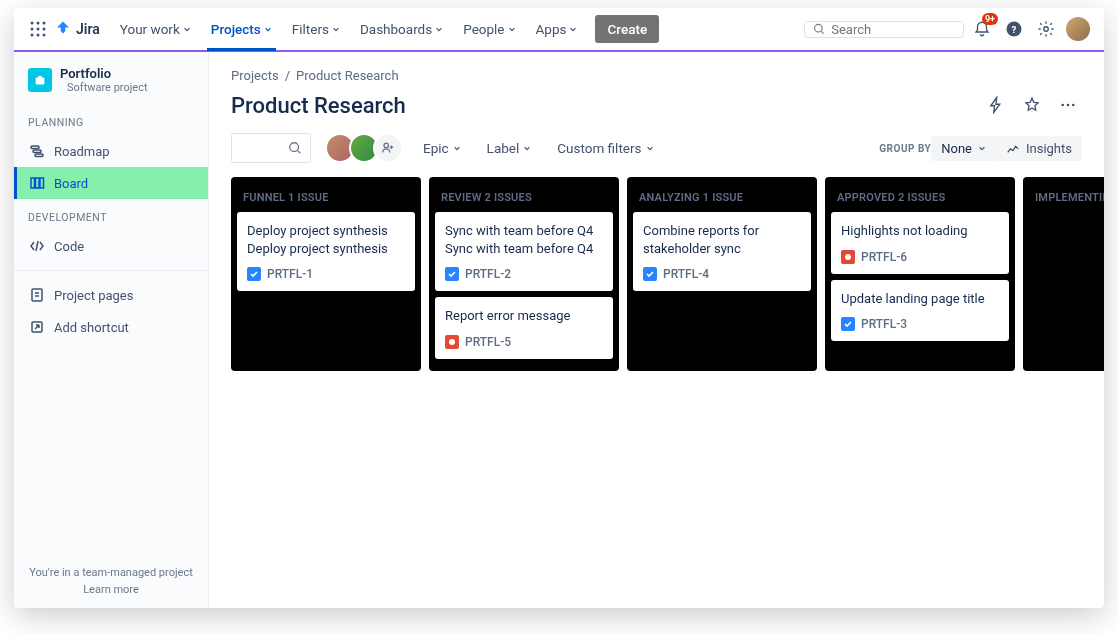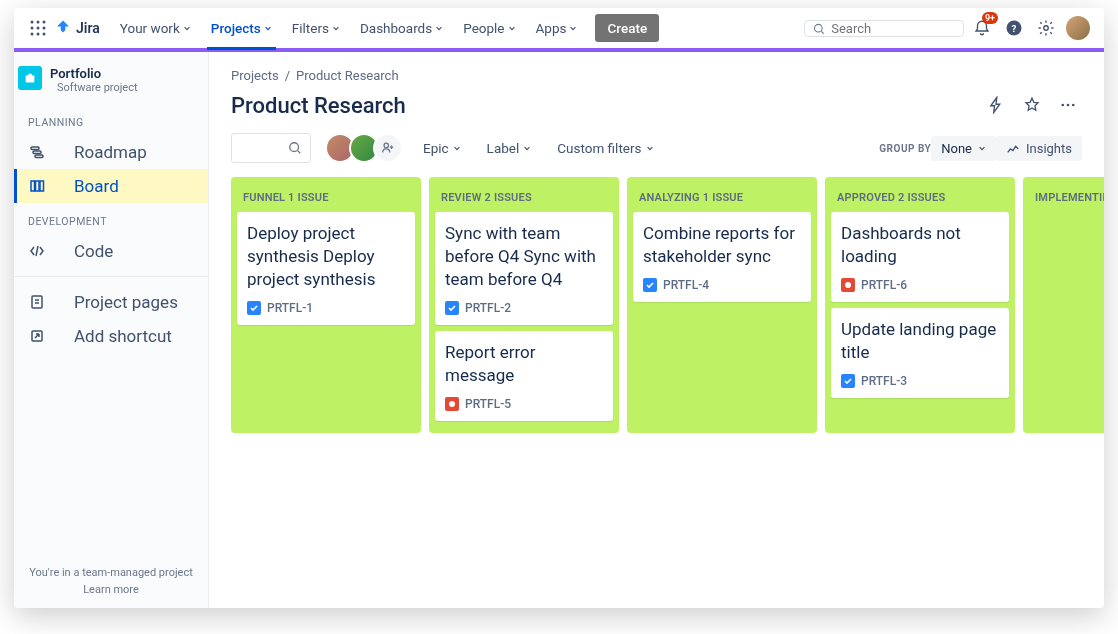--- a/index.html
+++ b/index.html
@@ -1,44 +1,44 @@
 <!DOCTYPE html>
 <html><head>
   <meta charset="utf-8">
   <style>
     * { margin:0; padding:0; box-sizing:border-box; font-family:-apple-system,BlinkMacSystemFont,"Segoe UI",Roboto,sans-serif; }
     body { background:#fff; width:1118px; height:634px; overflow:hidden; }
     .shell { width:1090px; height:600px; margin:8px auto; border-radius:4px; box-shadow:0 8px 30px rgba(0,0,0,0.2); display:flex; flex-direction:column; background:#fff; overflow:hidden; }
 
     
-    .topnav { height:44px; border-bottom:4px solid #8b5cf6; display:flex; align-items:center; padding:0 12px; gap:4px; }
+    .topnav { height:44px; border-bottom:2px solid #8b5cf6; display:flex; align-items:center; padding:0 12px; gap:4px; }
     .topnav .app-switcher { width:24px; height:24px; display:flex; align-items:center; justify-content:center; cursor:pointer; }
     .topnav .logo { display:flex; align-items:center; gap:4px; font-weight:600; color:#253858; font-size:14px; margin-right:8px; }
     .nav-item { display:flex; align-items:center; gap:3px; padding:6px 8px; font-size:13.5px; color:#42526E; cursor:pointer; border-radius:3px; }
     .nav-item.active { color:#0052CC; font-weight:500; position:relative; }
     .nav-item.active::after { content:""; position:absolute; bottom:-8px; left:4px; right:4px; height:3px; background:#0052CC; }
     .chev { width:8px; height:8px; }
     .create-btn { margin-left:6px; background:#737373; color:#fff; border:none; padding:6px 12px; border-radius:3px; font-size:13.5px; font-weight:500; cursor:pointer; }
     .spacer { flex:1; }
-    .search-box { display:flex; align-items:flex-end; border:1px solid #DFE1E6; border-radius:4px; padding:0 8px; gap:6px; width:160px;margin-left:7px; }
+    .search-box { display:flex; align-items:flex-start; border:1px solid #DFE1E6; border-radius:4px; padding:0 8px; gap:6px; width:160px;margin-left:7px; }
     .search-box input { border:none; outline:none; font-size:13px; color:#5E6C84; width:100%; background:transparent; }
     .topnav .icon-btn { width:28px; height:28px; display:flex; align-items:center; justify-content:center; cursor:pointer; border-radius:50%; position:relative; }
     .badge { position:absolute; top:-2px; right:-2px; background:#DE350B; color:#fff; border-radius:8px; font-size:9px; font-weight:600; padding:1px 3px; line-height:10px; }
     .avatar-img { width:24px; height:24px; border-radius:50%; background:linear-gradient(135deg,#d4a574,#8b6f47); }
 
     
     .body { flex:1; display:flex; overflow:hidden; }
     .sidebar { width:195px; border-right:1px solid #EBECF0; background:#FAFBFC; display:flex; flex-direction:column; padding-top:14px; }
-    .proj-head { display:flex; align-items:flex-start; gap:8px; padding:0 14px 10px 4px; }
+    .proj-head { display:flex; align-items:center; gap:8px; padding:0 14px 10px 14px; }
     .proj-icon { width:24px; height:24px; border-radius:3px; background:#00C7E6; display:flex; align-items:center; justify-content:center; font-size:12px; }
     .proj-name { font-size:13px; font-weight:600; color:#172B4D; }
     .proj-sub { font-size:11px; color:#6B778C;margin-left:7px; }
     .sect-head { font-size:10.5px; font-weight:400; color:#6B778C; letter-spacing:0.5px; padding:12px 14px 6px; text-transform:uppercase; }
-    .side-item { display:flex; align-items:center; gap:28px; padding:7px 14px; font-size:17px; color:#42526E; cursor:pointer; position:relative; }
-    .side-item.active { background:#fef9c3; color:#0052CC; }
+    .side-item { display:flex; align-items:center; gap:8px; padding:7px 14px; font-size:13px; color:#42526E; cursor:pointer; position:relative; }
+    .side-item.active { background:#86efac; color:#0052CC; }
     .side-item.active::before { content:""; position:absolute; left:0; top:0; bottom:0; width:3px; background:#0052CC; }
     .side-icon { width:18px; height:18px; display:flex; align-items:center; justify-content:center; }
     .side-divider { height:1px; background:#EBECF0; margin:8px 0; }
     .side-foot { margin-top:auto; text-align:center; padding:10px 14px 12px; }
     .side-foot .info { font-size:11px; color:#6B778C; }
     .side-foot .learn { font-size:11px; color:#6B778C; margin-top:4px; cursor:pointer; }
 
     
     .main { flex:1; padding:16px 22px 0; overflow-x:auto; }
     .crumb { display:flex; gap:6px; font-size:13px; color:#5E6C84; margin-bottom:8px; }
@@ -55,24 +55,24 @@
     .avatars .a:first-child { margin-left:0; background:linear-gradient(135deg,#c48b6a,#a66); }
     .avatars .a:nth-child(2) { background:linear-gradient(135deg,#6a4,#384); }
     .avatars .add { background:#F4F5F7; display:flex; align-items:center; justify-content:center; color:#6B778C; font-size:14px; }
     .filter-item { display:flex; align-items:center; gap:4px; font-size:13.5px; color:#42526E; cursor:pointer; padding:4px 6px; }
     .toolbar-right { margin-left:auto; display:flex; align-items:center; }
     .group-label { font-size:10px; font-weight:700; color:#6B778C; letter-spacing:0.5px; }
     .group-select { background:#F4F5F7; padding:5px 10px; border-radius:3px; font-size:13px; color:#172B4D; cursor:pointer; display:flex; align-items:center; gap:6px; }
     .insights { background:#F4F5F7; padding:5px 10px; border-radius:3px; font-size:13px; color:#42526E; cursor:pointer; display:flex; align-items:center; gap:6px; }
 
     .board { display:flex; gap:8px; }
-    .col { width:190px; background:#bef264; border-radius:4px; padding:6px; min-height:165px; flex-shrink:0; }
+    .col { width:190px; background:#000000; border-radius:4px; padding:6px; min-height:165px; flex-shrink:0; }
     .col-head { font-size:11px; font-weight:600; color:#5E6C84; padding:8px 6px; letter-spacing:0.2px; }
     .card { background:#fff; border-radius:3px; padding:10px; margin-bottom:6px; box-shadow:0 1px 1px rgba(9,30,66,0.1); cursor:pointer; }
-    .card-title { font-size:17px; color:#172B4D; margin-bottom:10px; line-height:1.35; }
+    .card-title { font-size:13px; color:#172B4D; margin-bottom:10px; line-height:1.35; }
     .card-foot { display:flex; align-items:flex-start; gap:6px; }
     .type-ico { width:14px; height:14px; border-radius:2px; display:flex; align-items:center; justify-content:center; }
     .type-task { background:#2684FF; }
     .type-bug { background:#E34935; }
     .type-ico svg { width:10px; height:10px; }
     .card-key { font-size:12px; color:#5E6C84; font-weight:500; }
   </style>
 </head>
 <body>
 
@@ -374,21 +374,21 @@
                     <path d="M2 5l2 2 4-4" stroke="#fff" stroke-width="1.6"></path>
                   </svg>
                 </div>
                 <span class="card-key">PRTFL-4</span>
               </div>
             </div>
           </div>
           <div class="col">
             <div class="col-head">APPROVED 2 ISSUES</div>
             <div class="card">
-              <div class="card-title">Dashboards not loading</div>
+              <div class="card-title">Highlights not loading</div>
               <div class="card-foot">
                 <div class="type-ico type-bug">
                   <svg viewBox="0 0 10 10">
                     <circle cx="5" cy="5" r="3" fill="#fff"></circle>
                   </svg>
                 </div>
                 <span class="card-key">PRTFL-6</span>
               </div>
             </div>
             <div class="card">

